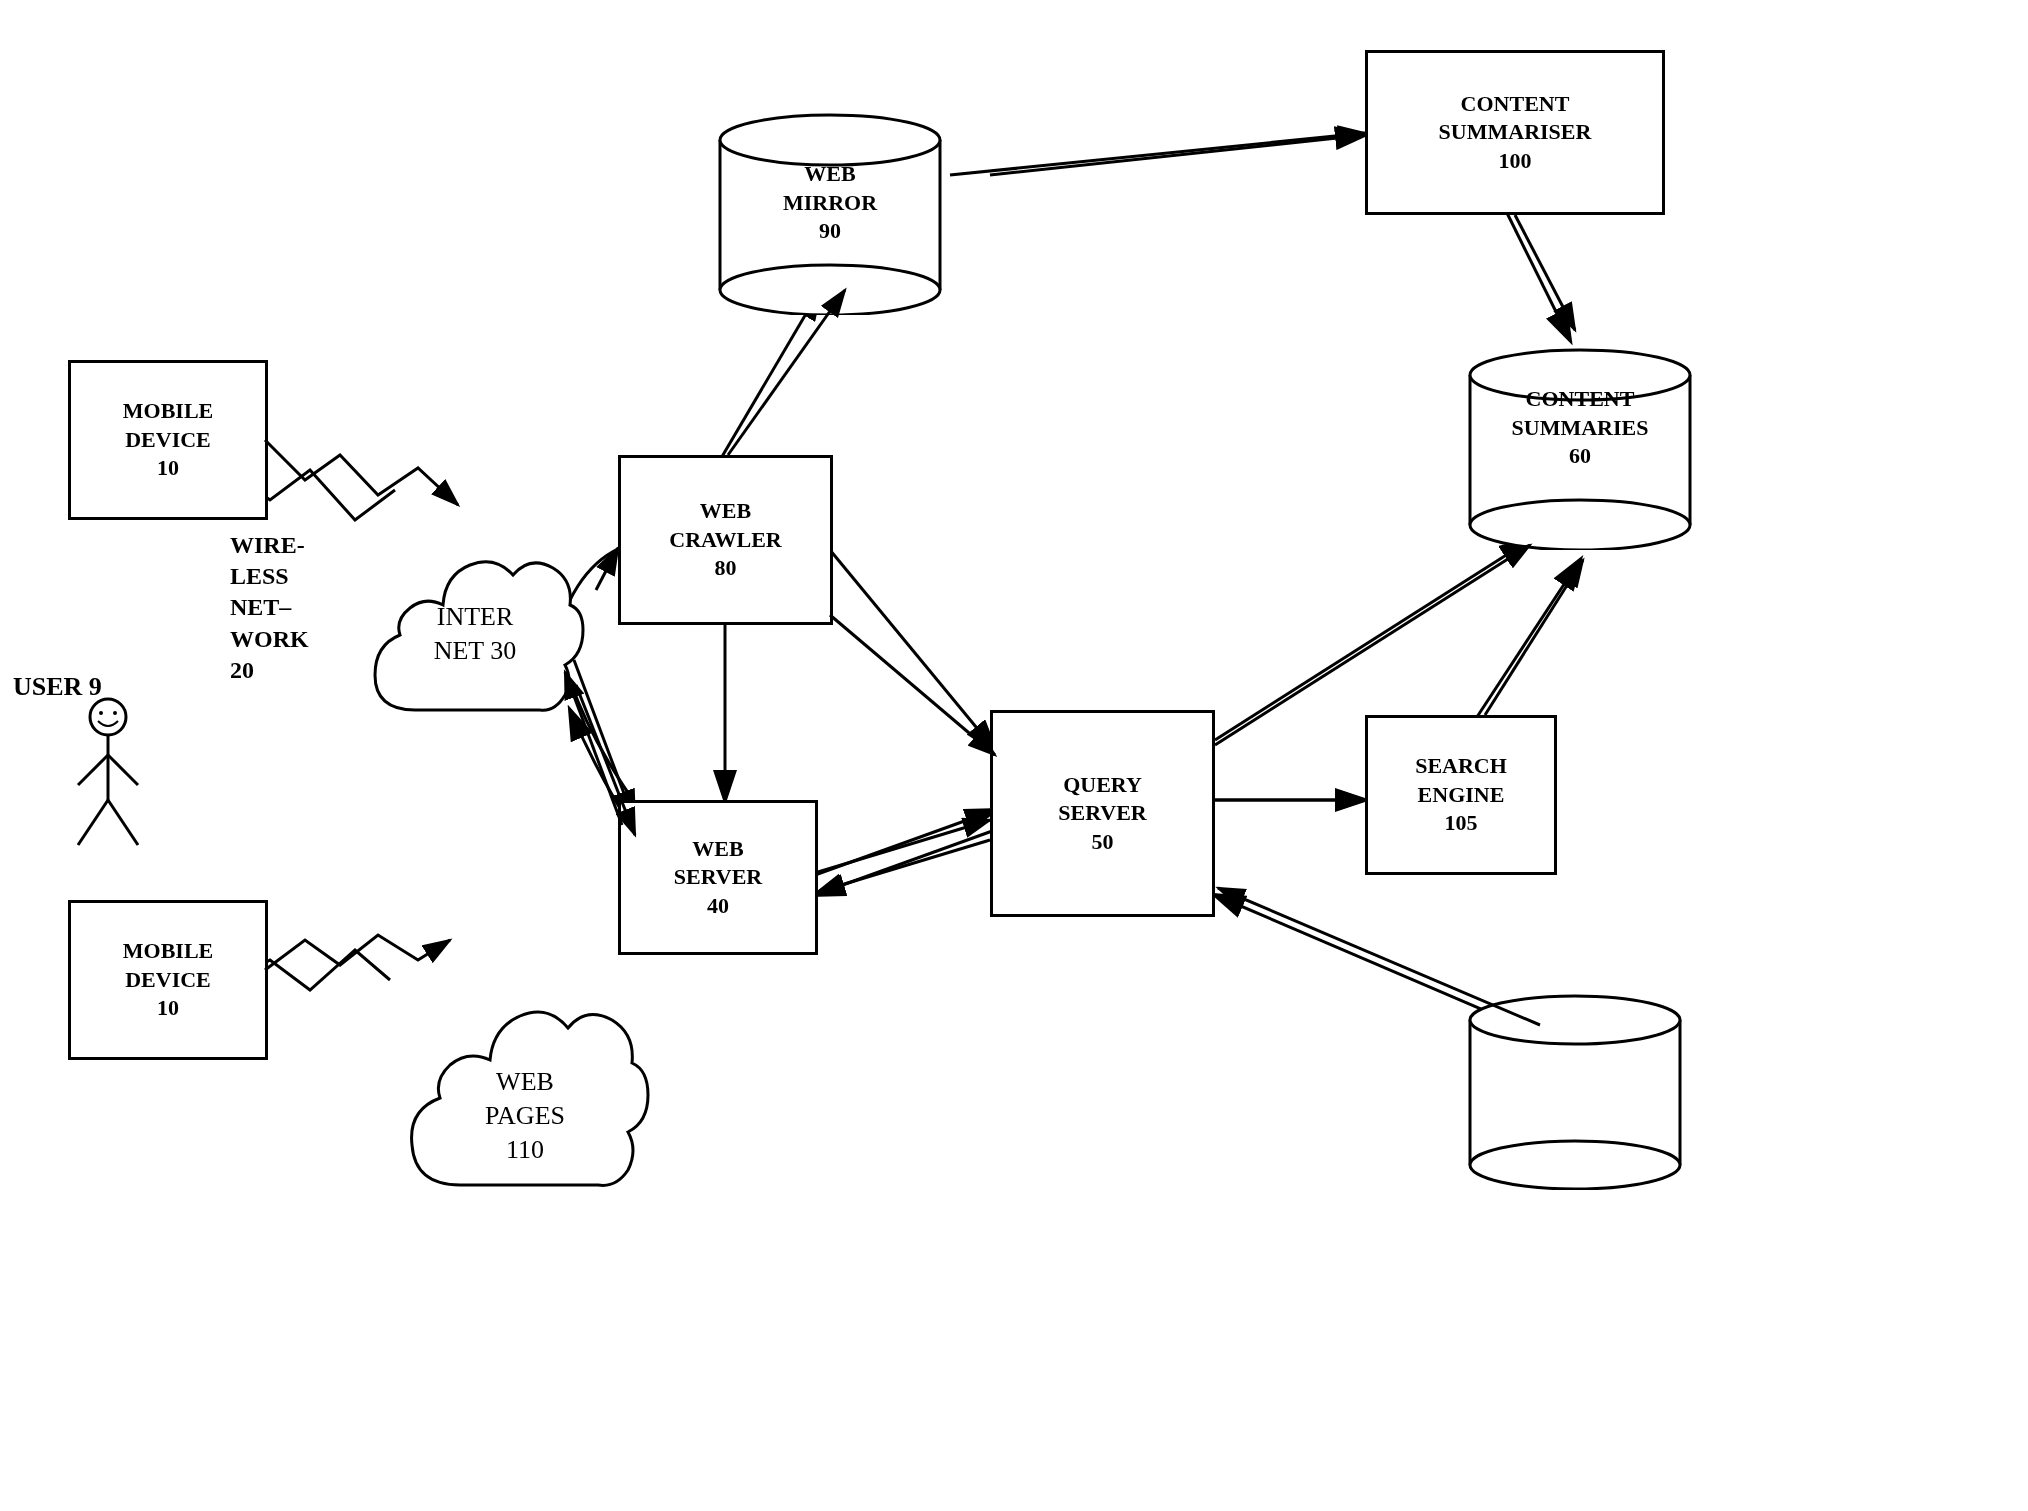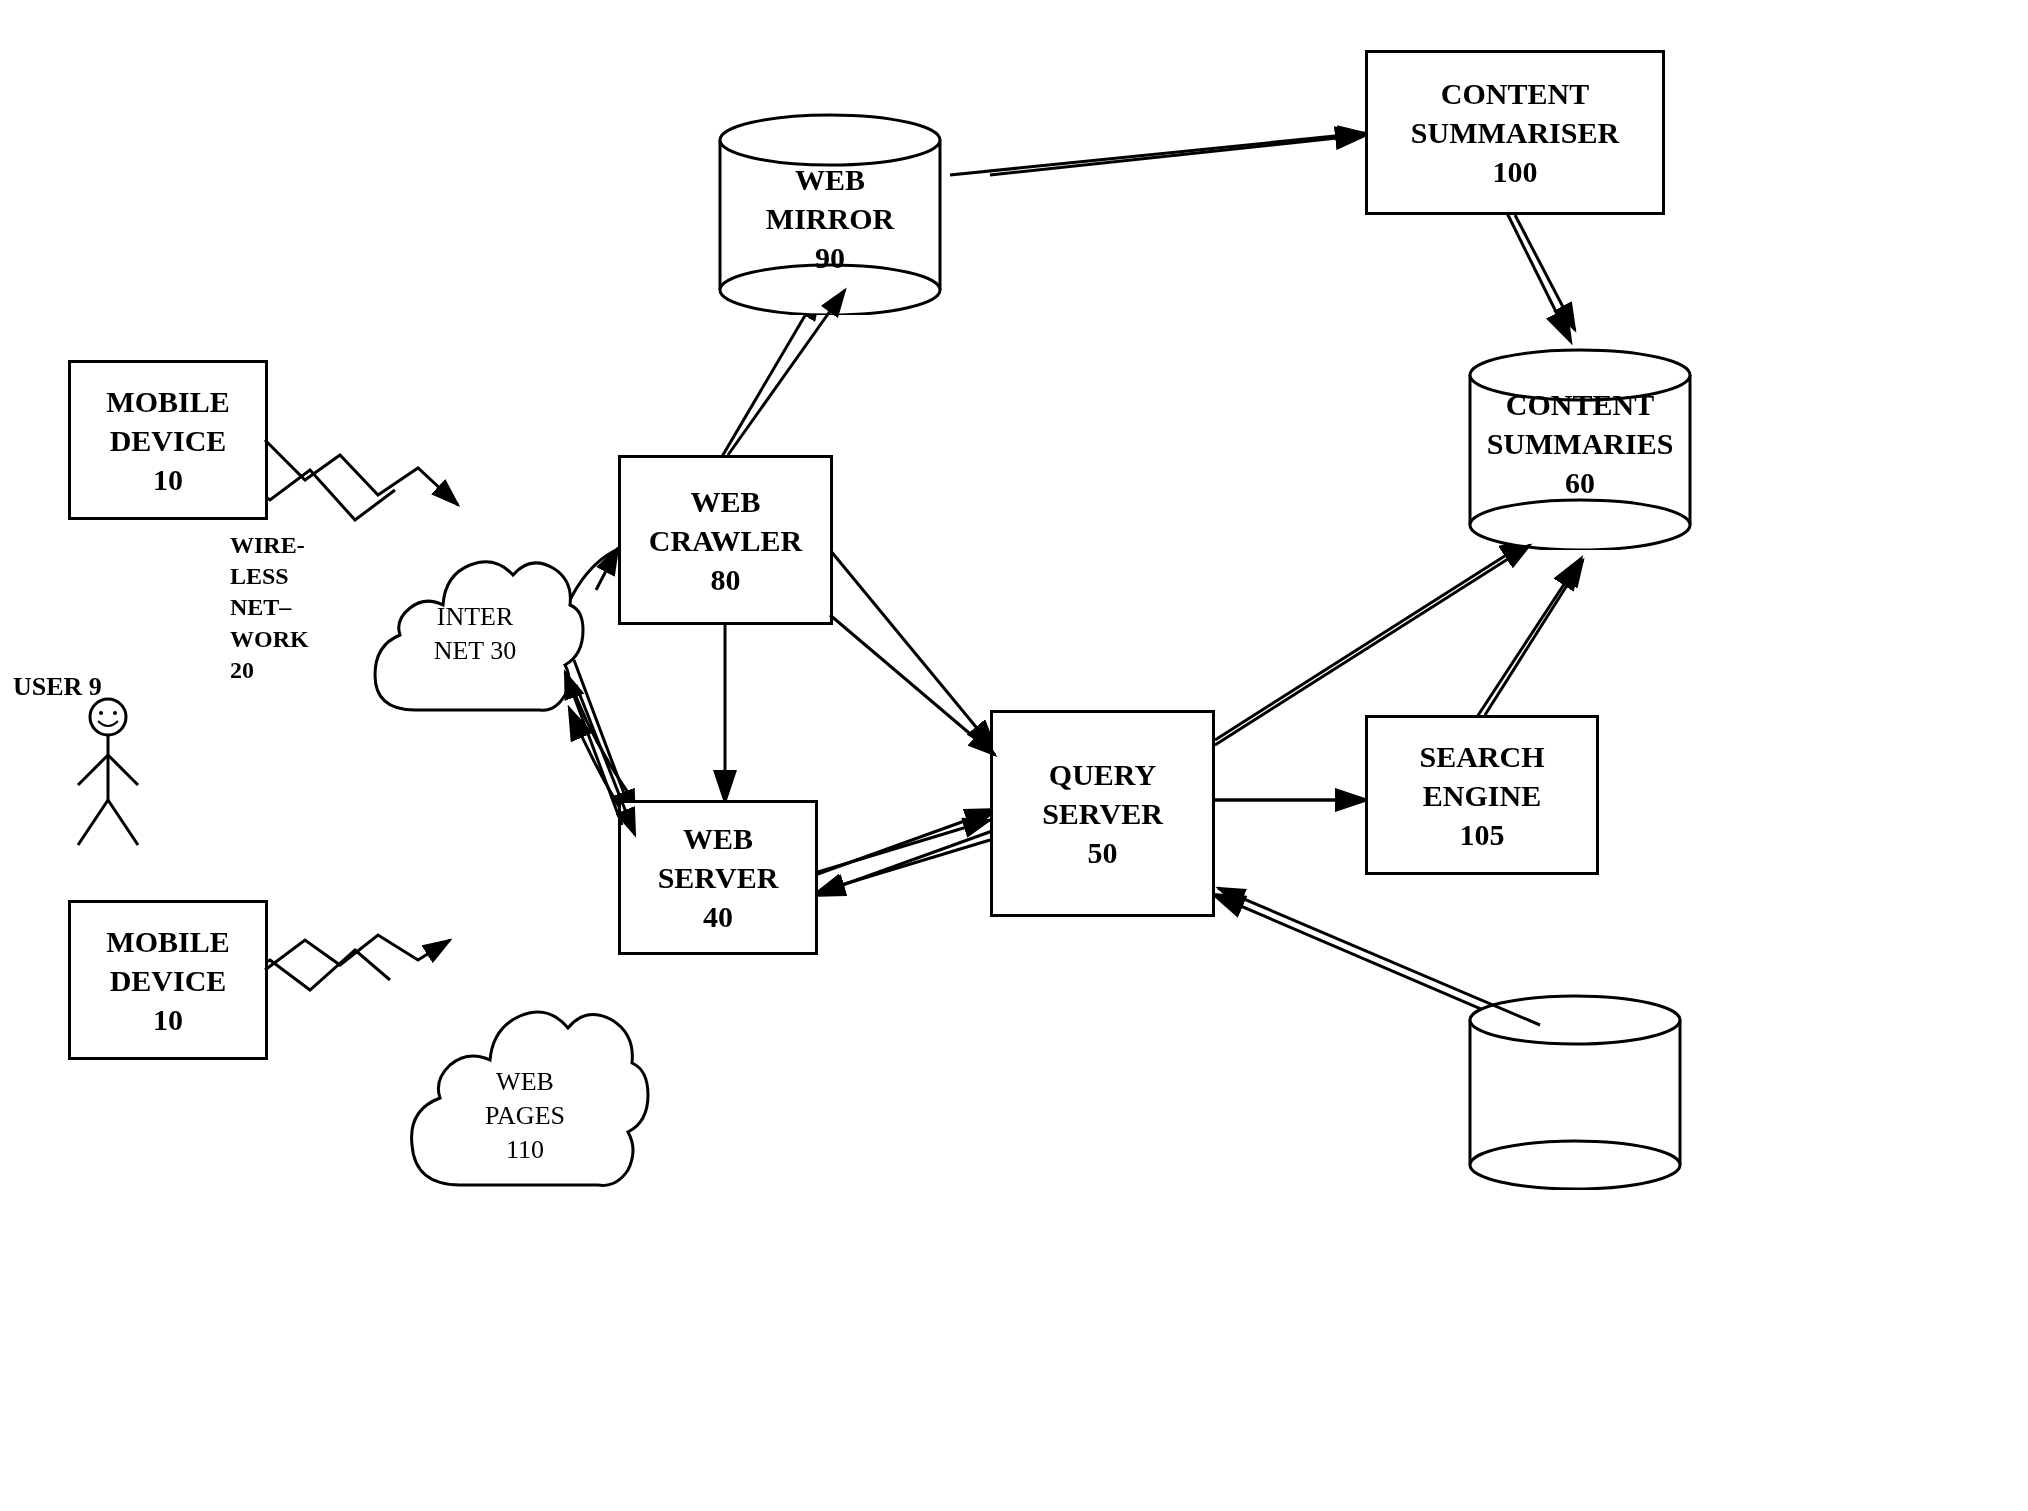--- a/index.html
+++ b/index.html
@@ -67,21 +67,21 @@
       align-items: flex-start;
     }
 
     .stick-figure-label {
       font-size: 26px;
       font-weight: bold;
       line-height: 1.3;
     }
 
     .node-label {
-      font-size: 30px;
+      font-size: 22px;
       font-weight: bold;
       line-height: 1.3;
     }
   </style>
 </head>
 <body>
 
 <div class="diagram-container">
 
   <svg class="diagram-svg" viewBox="0 0 2028 1511">
@@ -243,21 +243,21 @@
       <span class="node-label">CONTENT<br>SUMMARIES<br>60</span>
     </div>
   </div>
 
   <div class="box" style="left:990px; top:710px; width:225px; height:207px;">
     <span class="node-label">
       QUERY<br>SERVER<br>50
     </span>
   </div>
 
-  <div class="box" style="left:1365px; top:715px; width:234px; height:160px;">
+  <div class="box" style="left:1365px; top:715px; width:192px; height:160px;">
     <span class="node-label">
       SEARCH<br>ENGINE<br>105
     </span>
   </div>
 
   <div style="position:absolute; left:1460px; top:975px;">
     <svg width="230" height="215" viewBox="0 0 230 215">
       <rect x="10" y="45" width="210" height="145" fill="#fff" stroke="none"></rect>
       <line x1="10" y1="45" x2="10" y2="190" stroke="#000" stroke-width="3"></line>
       <line x1="220" y1="45" x2="220" y2="190" stroke="#000" stroke-width="3"></line>

